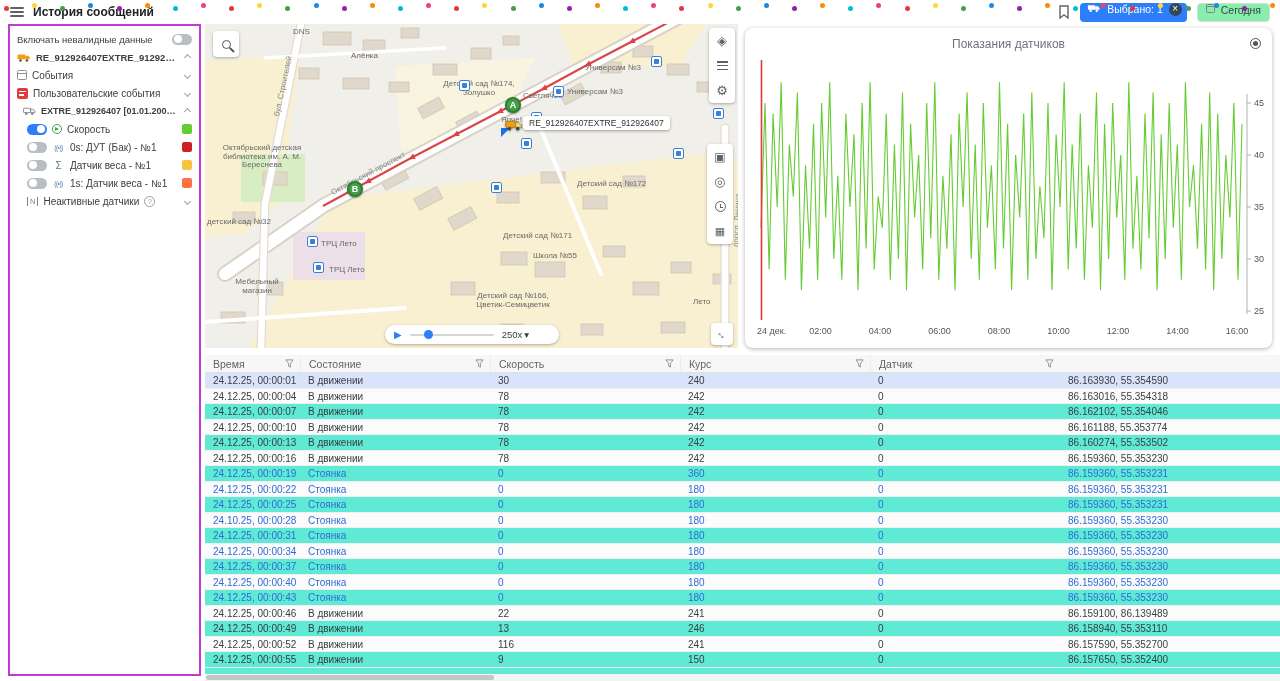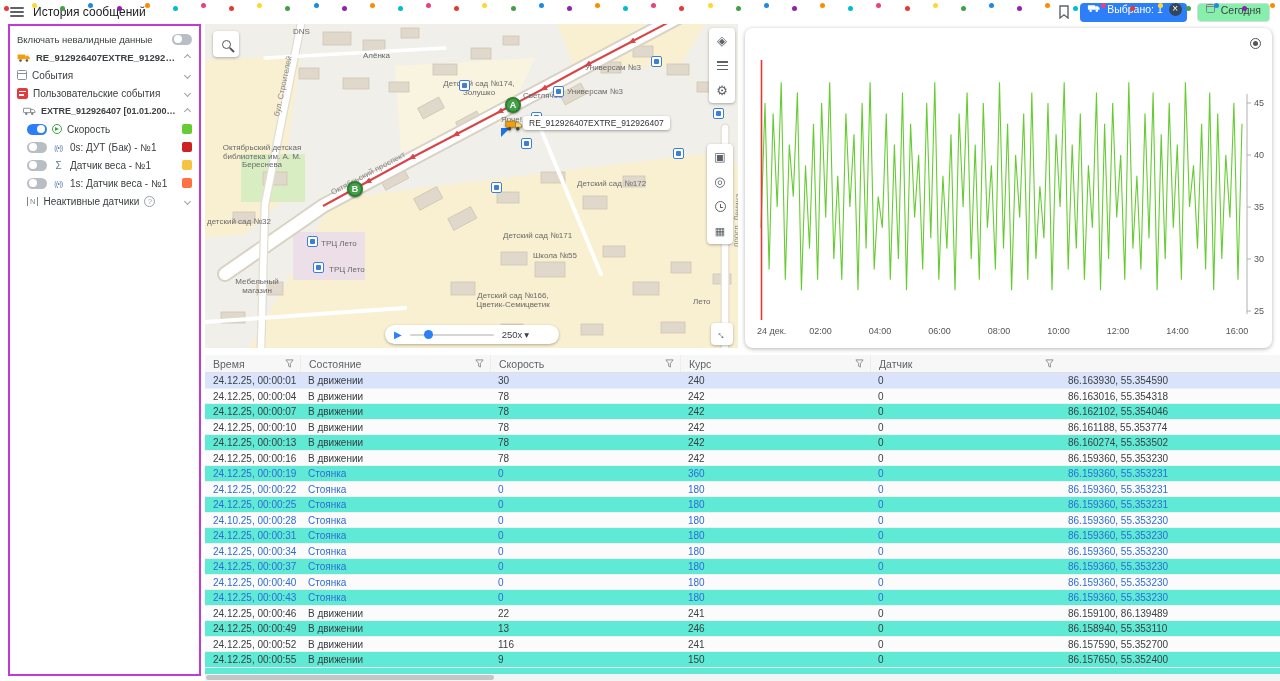--- a/index.html
+++ b/index.html
@@ -11,21 +11,21 @@
   .garland { position:absolute; top:1px; left:4px; right:4px; height:10px; display:flex;
     justify-content:space-between; align-items:flex-start; z-index:60; pointer-events:none; }
   .bulb { width:5px; height:5px; border-radius:50%; margin-top:2px; }
   .bulb:nth-child(odd){ margin-top:5px; }
 
   
   .topbar { position:absolute; top:0; left:0; right:0; height:24px; background:#fff;
     display:flex; align-items:center; padding:0 10px; z-index:10; }
   .hamburger { width:14px; height:10px; display:flex; flex-direction:column; justify-content:space-between; margin-right:9px; cursor:pointer; }
   .hamburger i { display:block; height:1.6px; background:#5f6368; border-radius:1px; }
-  .page-title { font-size:12px; font-weight:normal; color:#202124; }
+  .page-title { font-size:12px; font-weight:bold; color:#202124; }
   .topbar-right { margin-left:auto; display:flex; align-items:center; gap:10px; }
   .bookmark svg { display:block; }
   .chip { display:flex; align-items:flex-start; gap:6px; background:#2d7ff9; color:#fff;
     border-radius:4px; height:19px; padding:0 5px 0 7px; font-size:10.5px; cursor:pointer; }
   .chip .chip-close { width:13px; height:13px; border-radius:50%; background:#33475b; color:#fff;
     display:flex; align-items:center; justify-content:center; font-size:10px; line-height:1; }
   .btn-today { display:flex; align-items:flex-start; gap:6px; border:1px solid #d8dadd; border-radius:4px;
     height:19px; padding:0 8px; font-size:10.5px; color:#3c4043; background:#86efac; cursor:pointer; }
   .icon-cal { width:9px; height:9px; border:1.2px solid #7d828a; border-radius:1.5px; position:relative; }
   .icon-cal::before { content:""; position:absolute; left:0; right:0; top:1.5px; height:1.2px; background:#7d828a; }
@@ -357,21 +357,21 @@
         <polyline points="332,96 396,250" stroke="#ffffff" stroke-width="4"></polyline>
         <polyline points="60,34 240,24" stroke="#ffffff" stroke-width="3.5"></polyline>
         <polyline points="0,298 200,284" stroke="#ffffff" stroke-width="4"></polyline>
       </g>
 
       <polyline points="470,-5 426,18 382,41 338,65 294,88 250,111 206,134 162,158 118,182" fill="none" stroke="#d63031" stroke-width="2" marker-mid="url(#arr)" opacity="0.9"></polyline>
     </svg>
 
     <div>
         <span class="map-label" style="left: 88px; top: 4px;">DNS</span>
-        <span class="map-label" style="left: 158px; top: 28px;">Алёнка</span>
+        <span class="map-label" style="left: 146px; top: 28px;">Алёнка</span>
         <span class="map-label wrap" style="left: 232px; top: 56px; width: 84px;">Детский сад №174, Золушко</span>
         <span class="map-label" style="left: 318px; top: 68px;">Светлячок</span>
         <span class="map-label" style="left: 380px; top: 40px;">Универсам №3</span>
         <span class="map-label" style="left: 362px; top: 64px;">Универсам №3</span>
         <span class="map-label" style="left: 296px; top: 92px;">Ярче!</span>
         <span class="map-label" style="left: 372px; top: 156px;">Детский сад №172</span>
         <span class="map-label" style="left: 298px; top: 208px;">Детский сад №171</span>
         <span class="map-label" style="left: 328px; top: 228px;">Школа №55</span>
         <span class="map-label wrap" style="left: 262px; top: 268px; width: 92px;">Детский сад №166, Цветик-Семицветик</span>
         <span class="map-label" style="left: 488px; top: 274px;">Лето</span>
@@ -443,20 +443,21 @@
           <span class="dot"></span>
         </span>
       <span class="speed-label">
         <span>250x</span>
         <span>▾</span>
       </span>
     </div>
   </div>
 
   <div class="chart-card">
+    <div class="chart-title">Показания датчиков</div>
     <span class="record-icon"></span>
     <svg width="527" height="296" viewBox="0 0 527 296">
       <polyline fill="none" stroke-width="1.1" stroke="#66cc33" points="16.0,175.8 20.0,51.0 24.1,217.4 28.1,61.4 32.2,155.0 36.2,30.2 40.3,227.8 44.3,92.6 48.3,144.6 52.4,40.6 56.4,238.2 60.5,113.4 64.5,196.6 68.5,71.8 72.6,227.8 76.6,51.0 80.7,165.4 84.7,30.2 88.8,207.0 92.8,123.8 96.8,227.8 100.9,61.4 104.9,155.0 109.0,82.2 113.0,238.2 117.1,51.0 121.1,196.6 125.1,30.2 129.2,217.4 133.2,144.6 137.3,175.8 141.3,61.4 145.3,227.8 149.4,92.6 153.4,207.0 157.5,40.6 161.5,238.2 165.6,71.8 169.6,165.4 173.6,103.0 177.7,217.4 181.7,51.0 185.8,186.2 189.8,30.2 193.8,227.8 197.9,123.8 201.9,196.6 206.0,82.2 210.0,238.2 214.1,61.4 218.1,155.0 222.1,40.6 226.2,207.0 230.2,92.6 234.3,227.8 238.3,51.0 242.4,175.8 246.4,113.4 250.4,217.4 254.5,30.2 258.5,196.6 262.6,71.8 266.6,238.2 270.6,103.0 274.7,165.4 278.7,61.4 282.8,227.8 286.8,40.6 290.9,207.0 294.9,134.2 298.9,186.2 303.0,51.0 307.0,238.2 311.1,82.2 315.1,155.0 319.2,30.2 323.2,217.4 327.2,92.6 331.3,196.6 335.3,61.4 339.4,227.8 343.4,113.4 347.4,175.8 351.5,40.6 355.5,238.2 359.6,71.8 363.6,207.0 367.7,51.0 371.7,165.4 375.7,103.0 379.8,227.8 383.8,30.2 387.9,196.6 391.9,123.8 395.9,217.4 400.0,61.4 404.0,186.2 408.1,40.6 412.1,238.2 416.2,82.2 420.2,207.0 424.2,51.0 428.3,175.8 432.3,92.6 436.4,227.8 440.4,30.2 444.5,155.0 448.5,113.4 452.5,196.6 456.6,71.8 460.6,217.4 464.7,40.6 468.7,238.2 472.7,61.4 476.8,207.0 480.8,103.0 484.9,165.4 488.9,51.0 493.0,227.8 497.0,71.8"></polyline>
       <line x1="16.5" y1="8" x2="16.5" y2="268" stroke-width="1.6" stroke="#e53935"></line>
       <line x1="502" y1="42" x2="502" y2="262" stroke="#b0b0b0" stroke-width="1"></line>
       <g class="tick-text">
           <line x1="502" x2="506" y1="259" y2="259" stroke="#b0b0b0"></line>
           <text x="509" y="262">25</text>
           <line x1="502" x2="506" y1="207" y2="207" stroke="#b0b0b0"></line>
           <text x="509" y="210">30</text>

